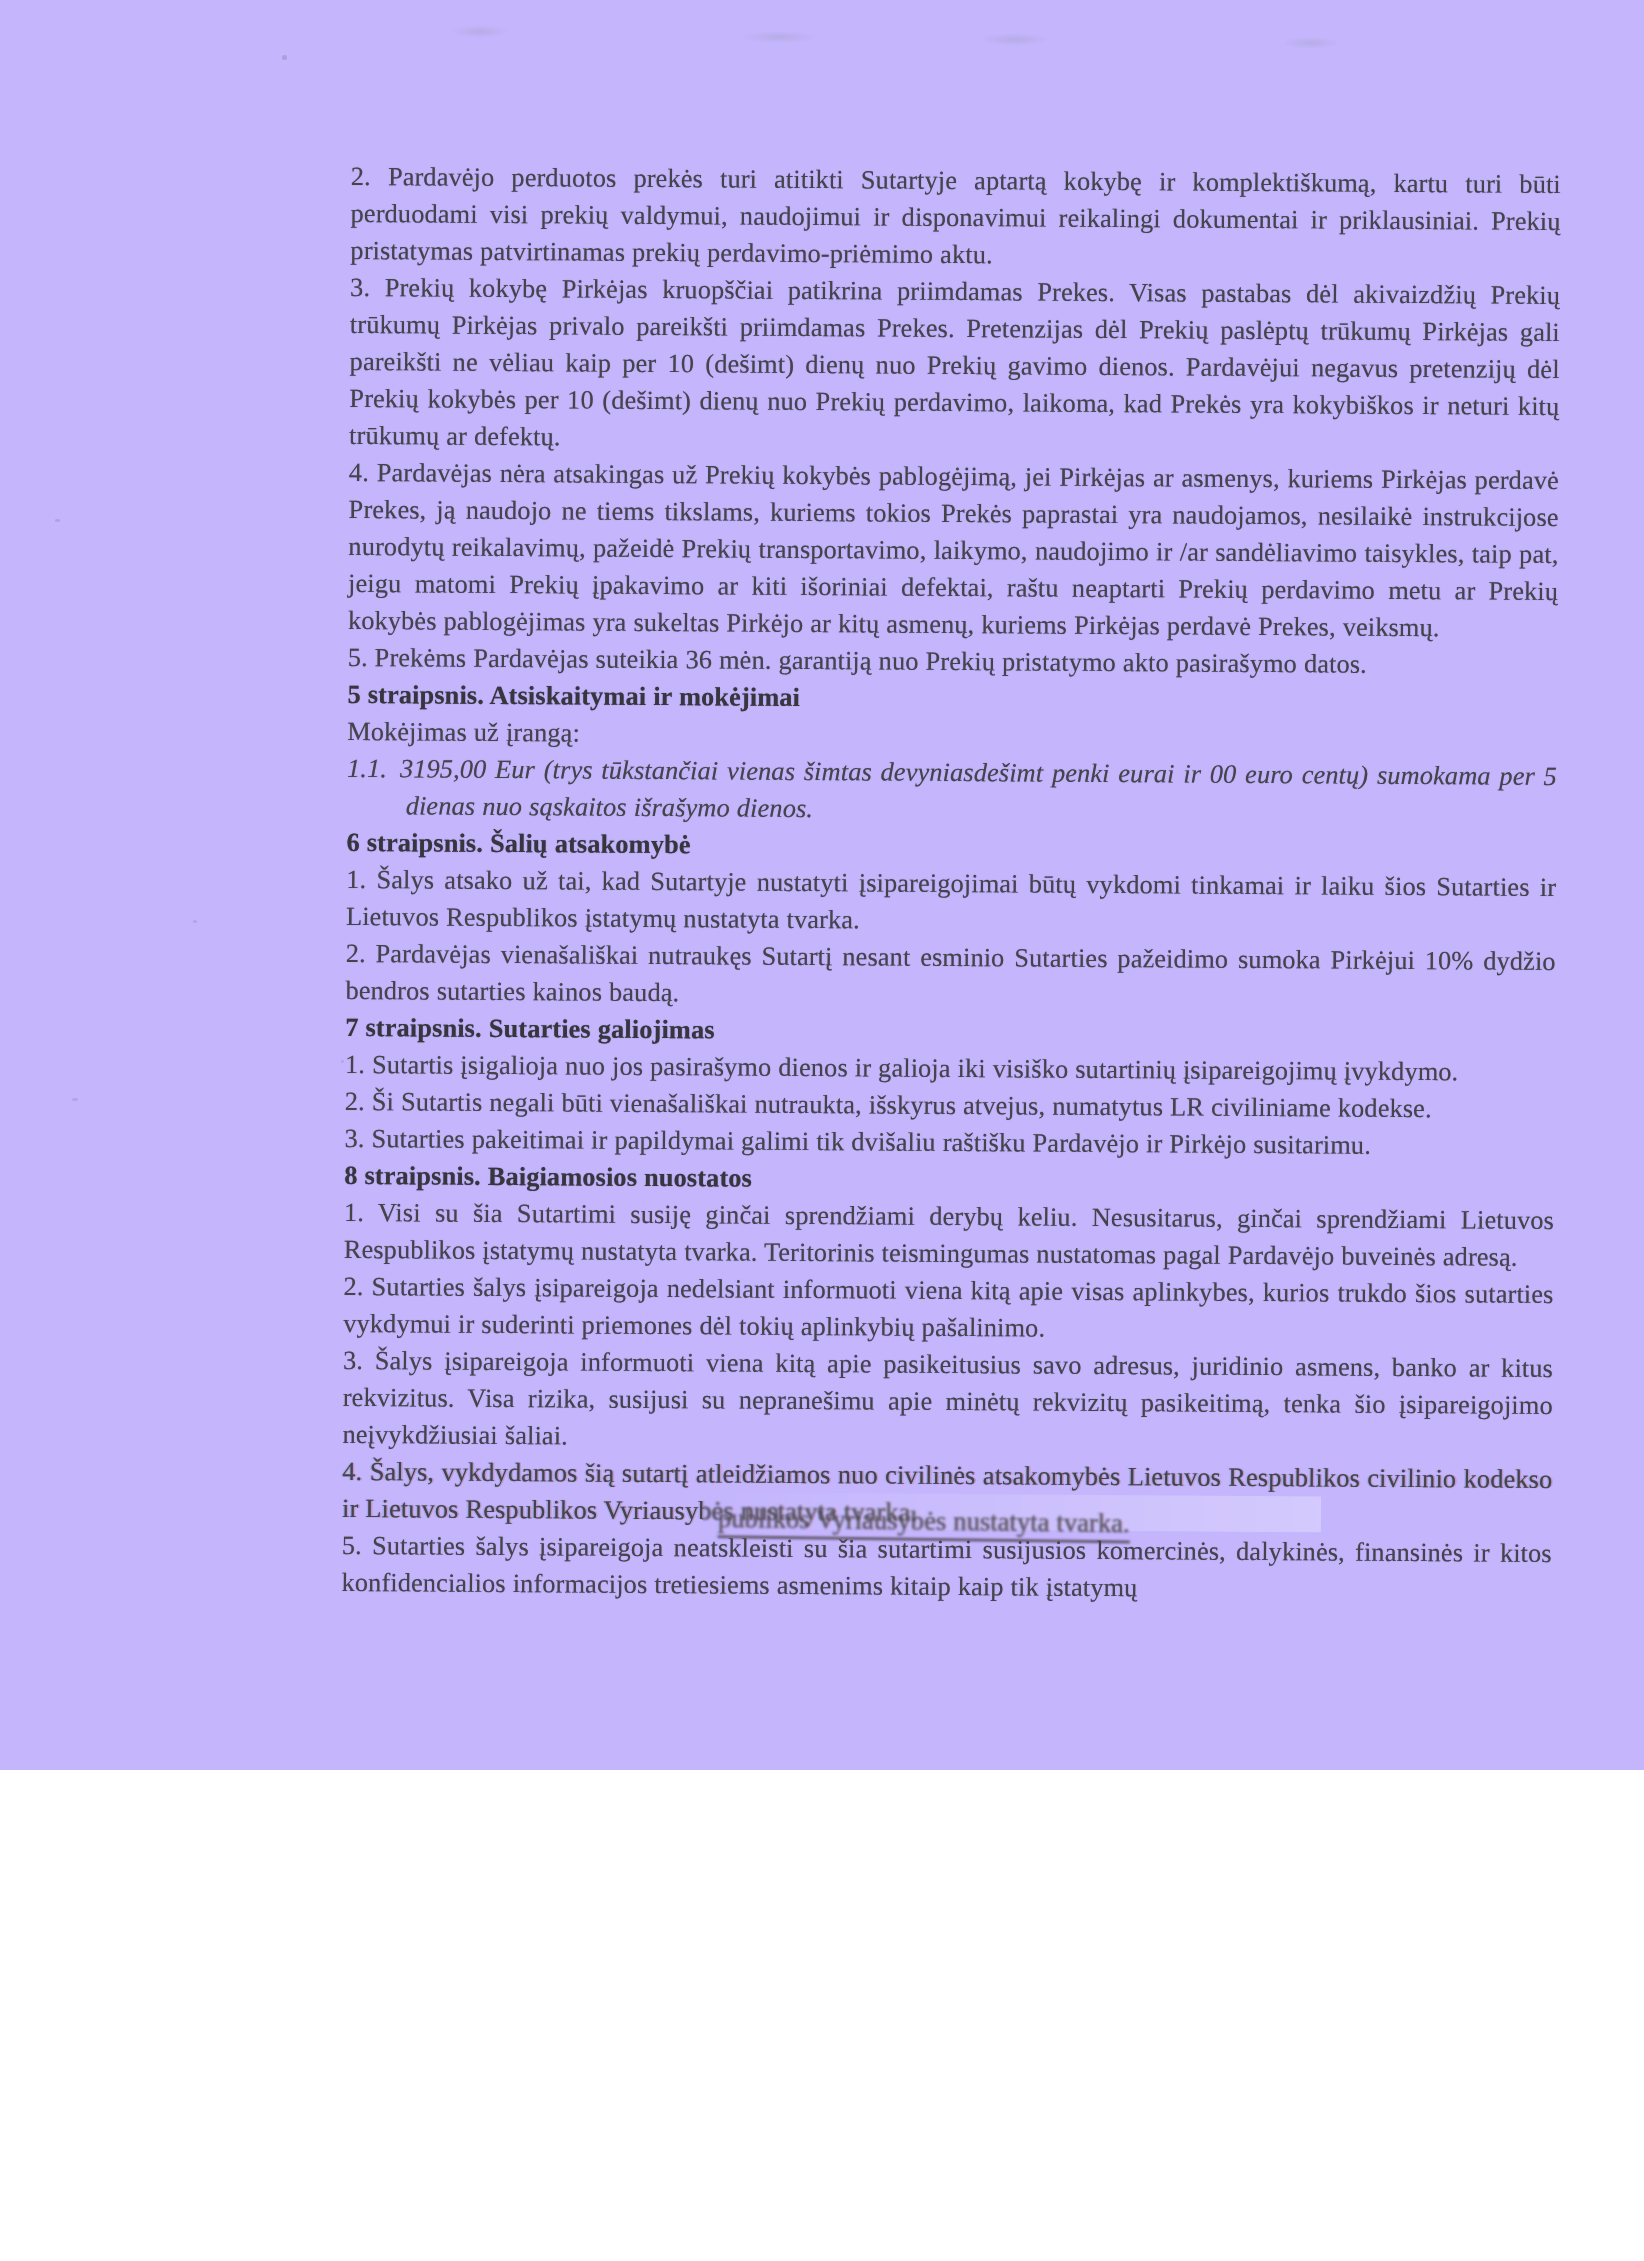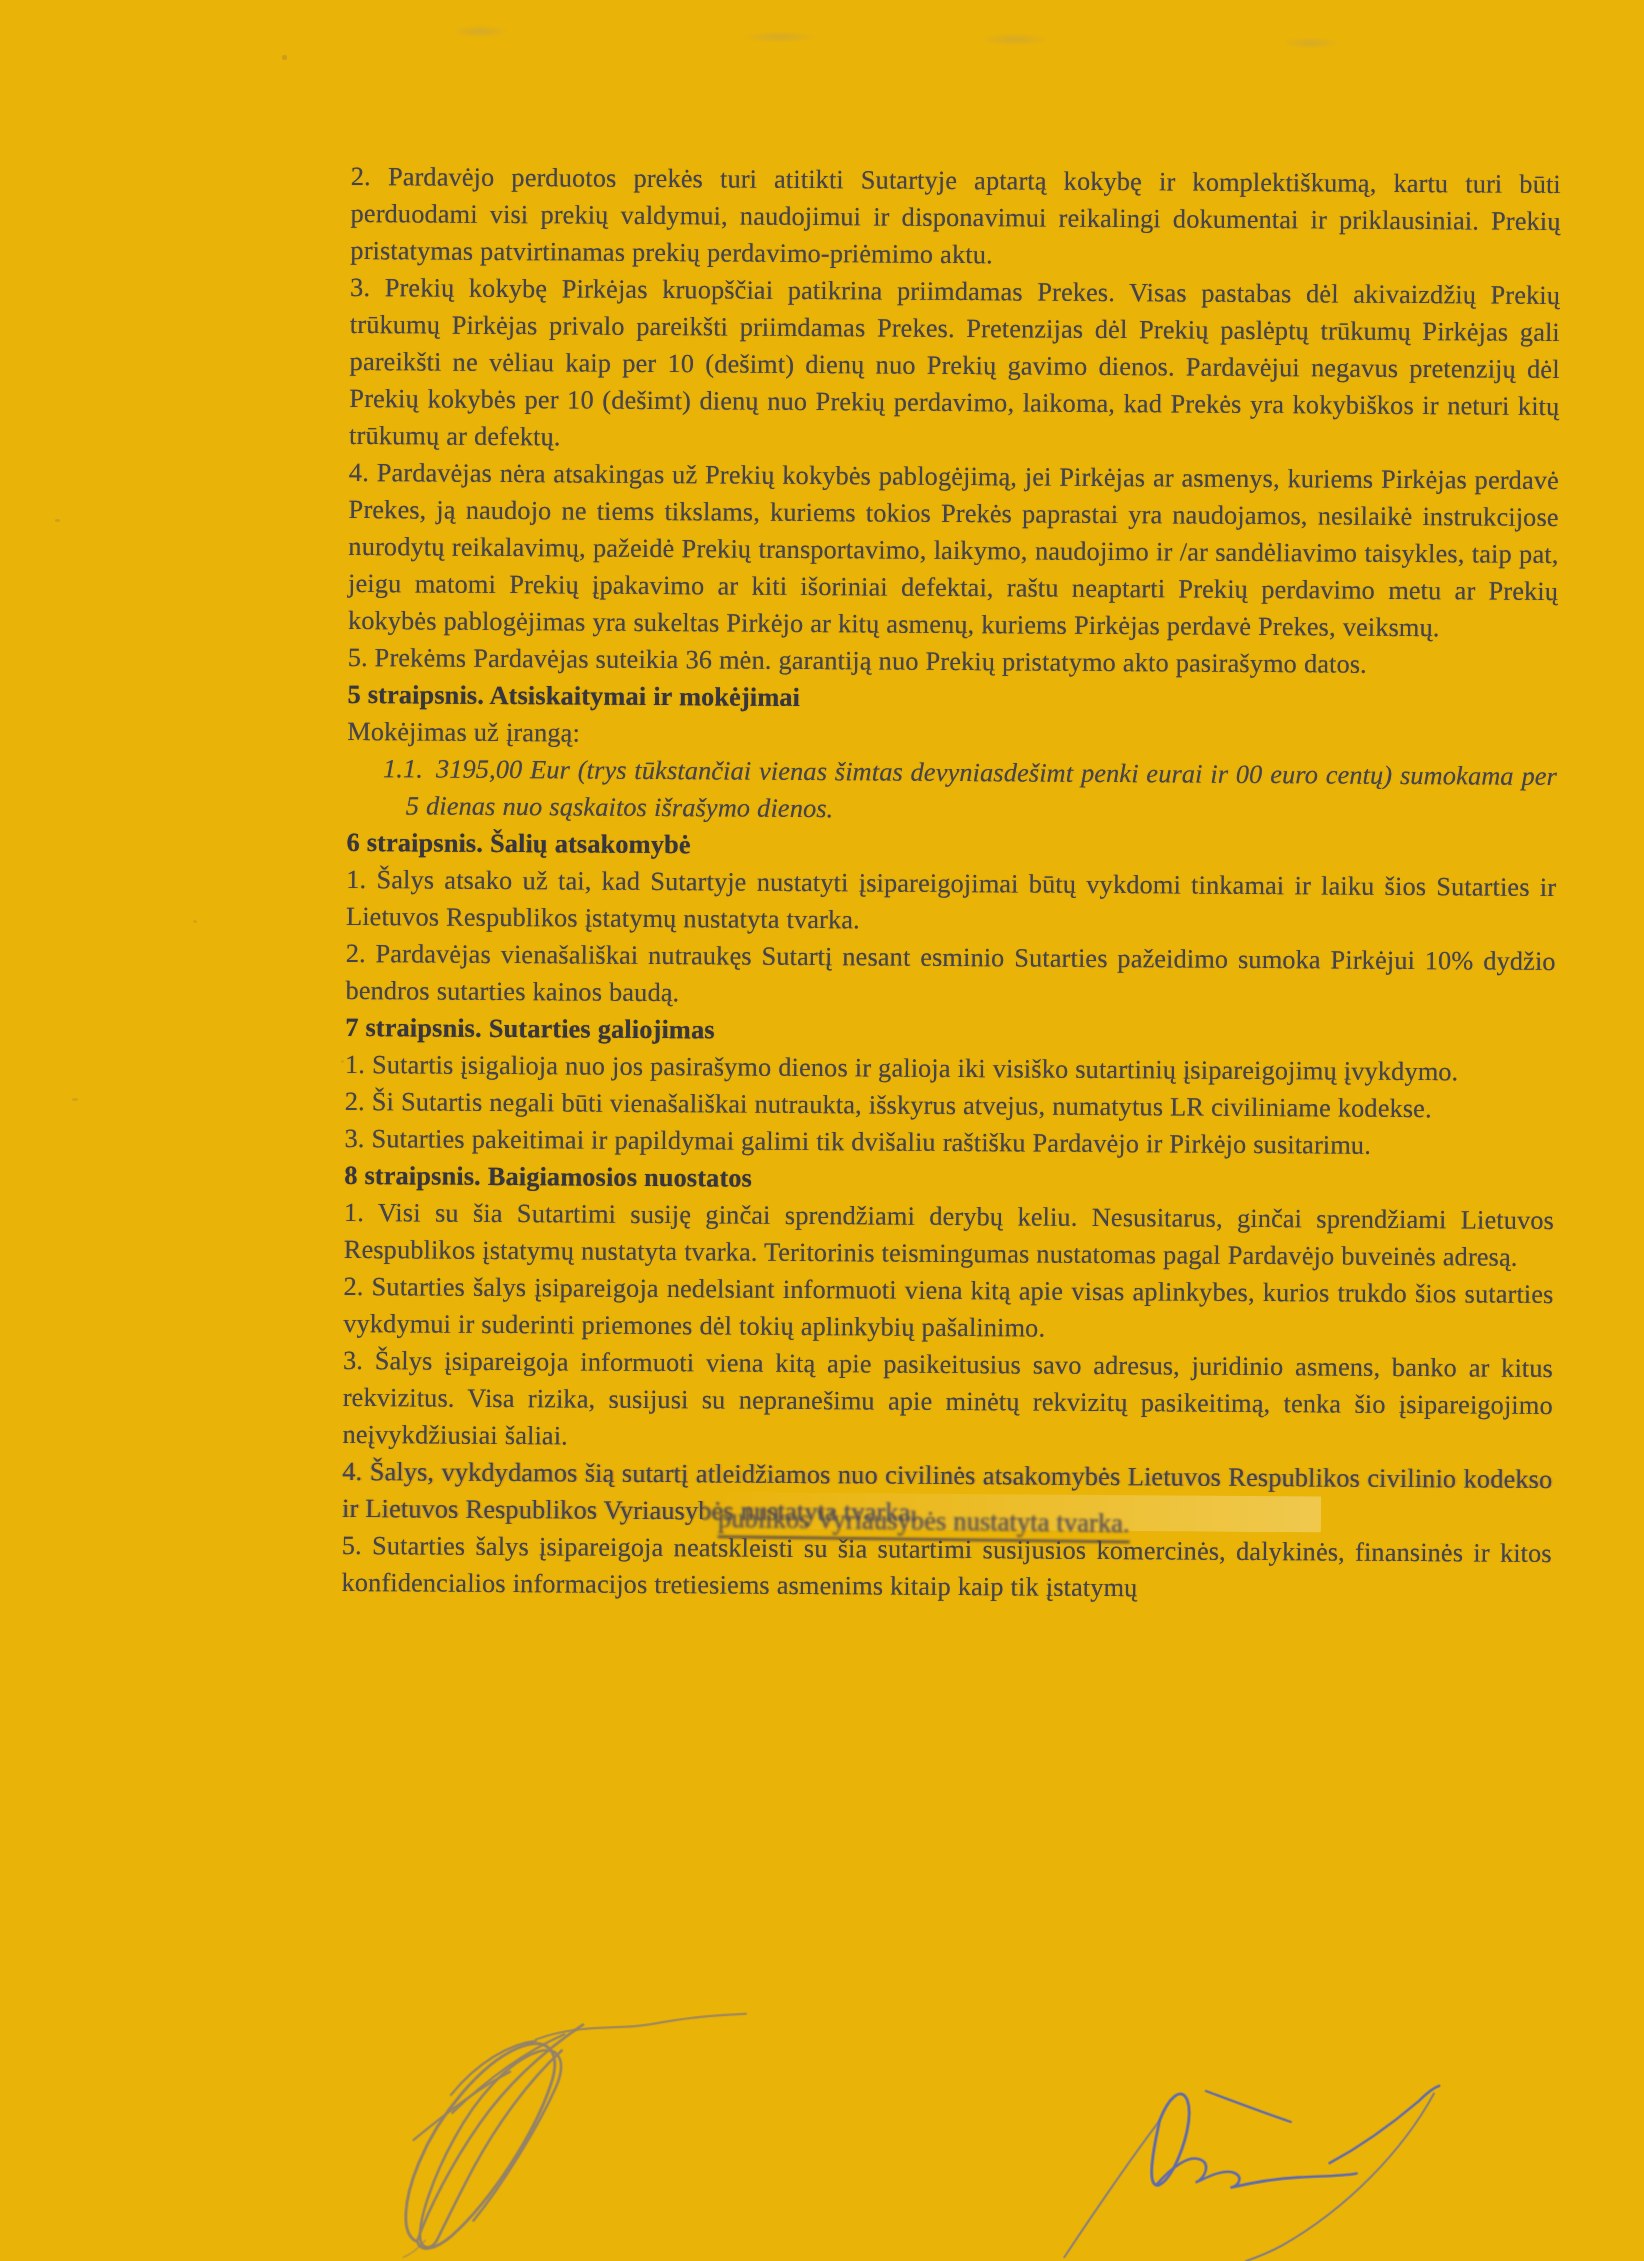--- a/index.html
+++ b/index.html
@@ -4,22 +4,22 @@
 <style>
   html,body{margin:0;padding:0;}
   body{
     width:1644px;height:2261px;
     background:#ffffff;
     font-family:"Liberation Serif","DejaVu Serif",serif;
     overflow:hidden;
   }
   .scan-page{
     position:relative;
-    width:1644px;height:2261px;
-    background:#eab308;
+    width:1644px;height:1770px;
+    background:#c4b5fd;
     overflow:hidden;
   }
   
   .smudge{
     position:absolute;border-radius:50%;
     background:radial-gradient(closest-side,rgba(140,140,148,.22),rgba(140,140,148,0));
   }
   .speck{
     position:absolute;border-radius:50%;
     background:rgba(90,88,96,.55);
@@ -48,21 +48,21 @@
   .h-s6{margin:32px 0 33px 0;}
   .h-s7{margin:40px 0 34px 0;}
   .h-s8{margin:38px 0 34px 0;}
   .intro{text-align:left;}
   .item{
     margin:32px 0 0 102px;
     padding-left:59px;
     text-indent:-59px;
     font-style:italic;
   }
-  .item .no{margin-right:13px;margin-left:36px;}
+  .item .no{margin-right:13px;}
   
   .smeared{
     position:relative;
     text-shadow:1.6px 0 0.6px rgba(190,70,60,.22),
                -1.6px 0 0.6px rgba(60,150,170,.18),
                 0 0 1px rgba(70,68,78,.55);
   }
   .ghost-line{
     position:absolute;
     top:46px;left:376px;

